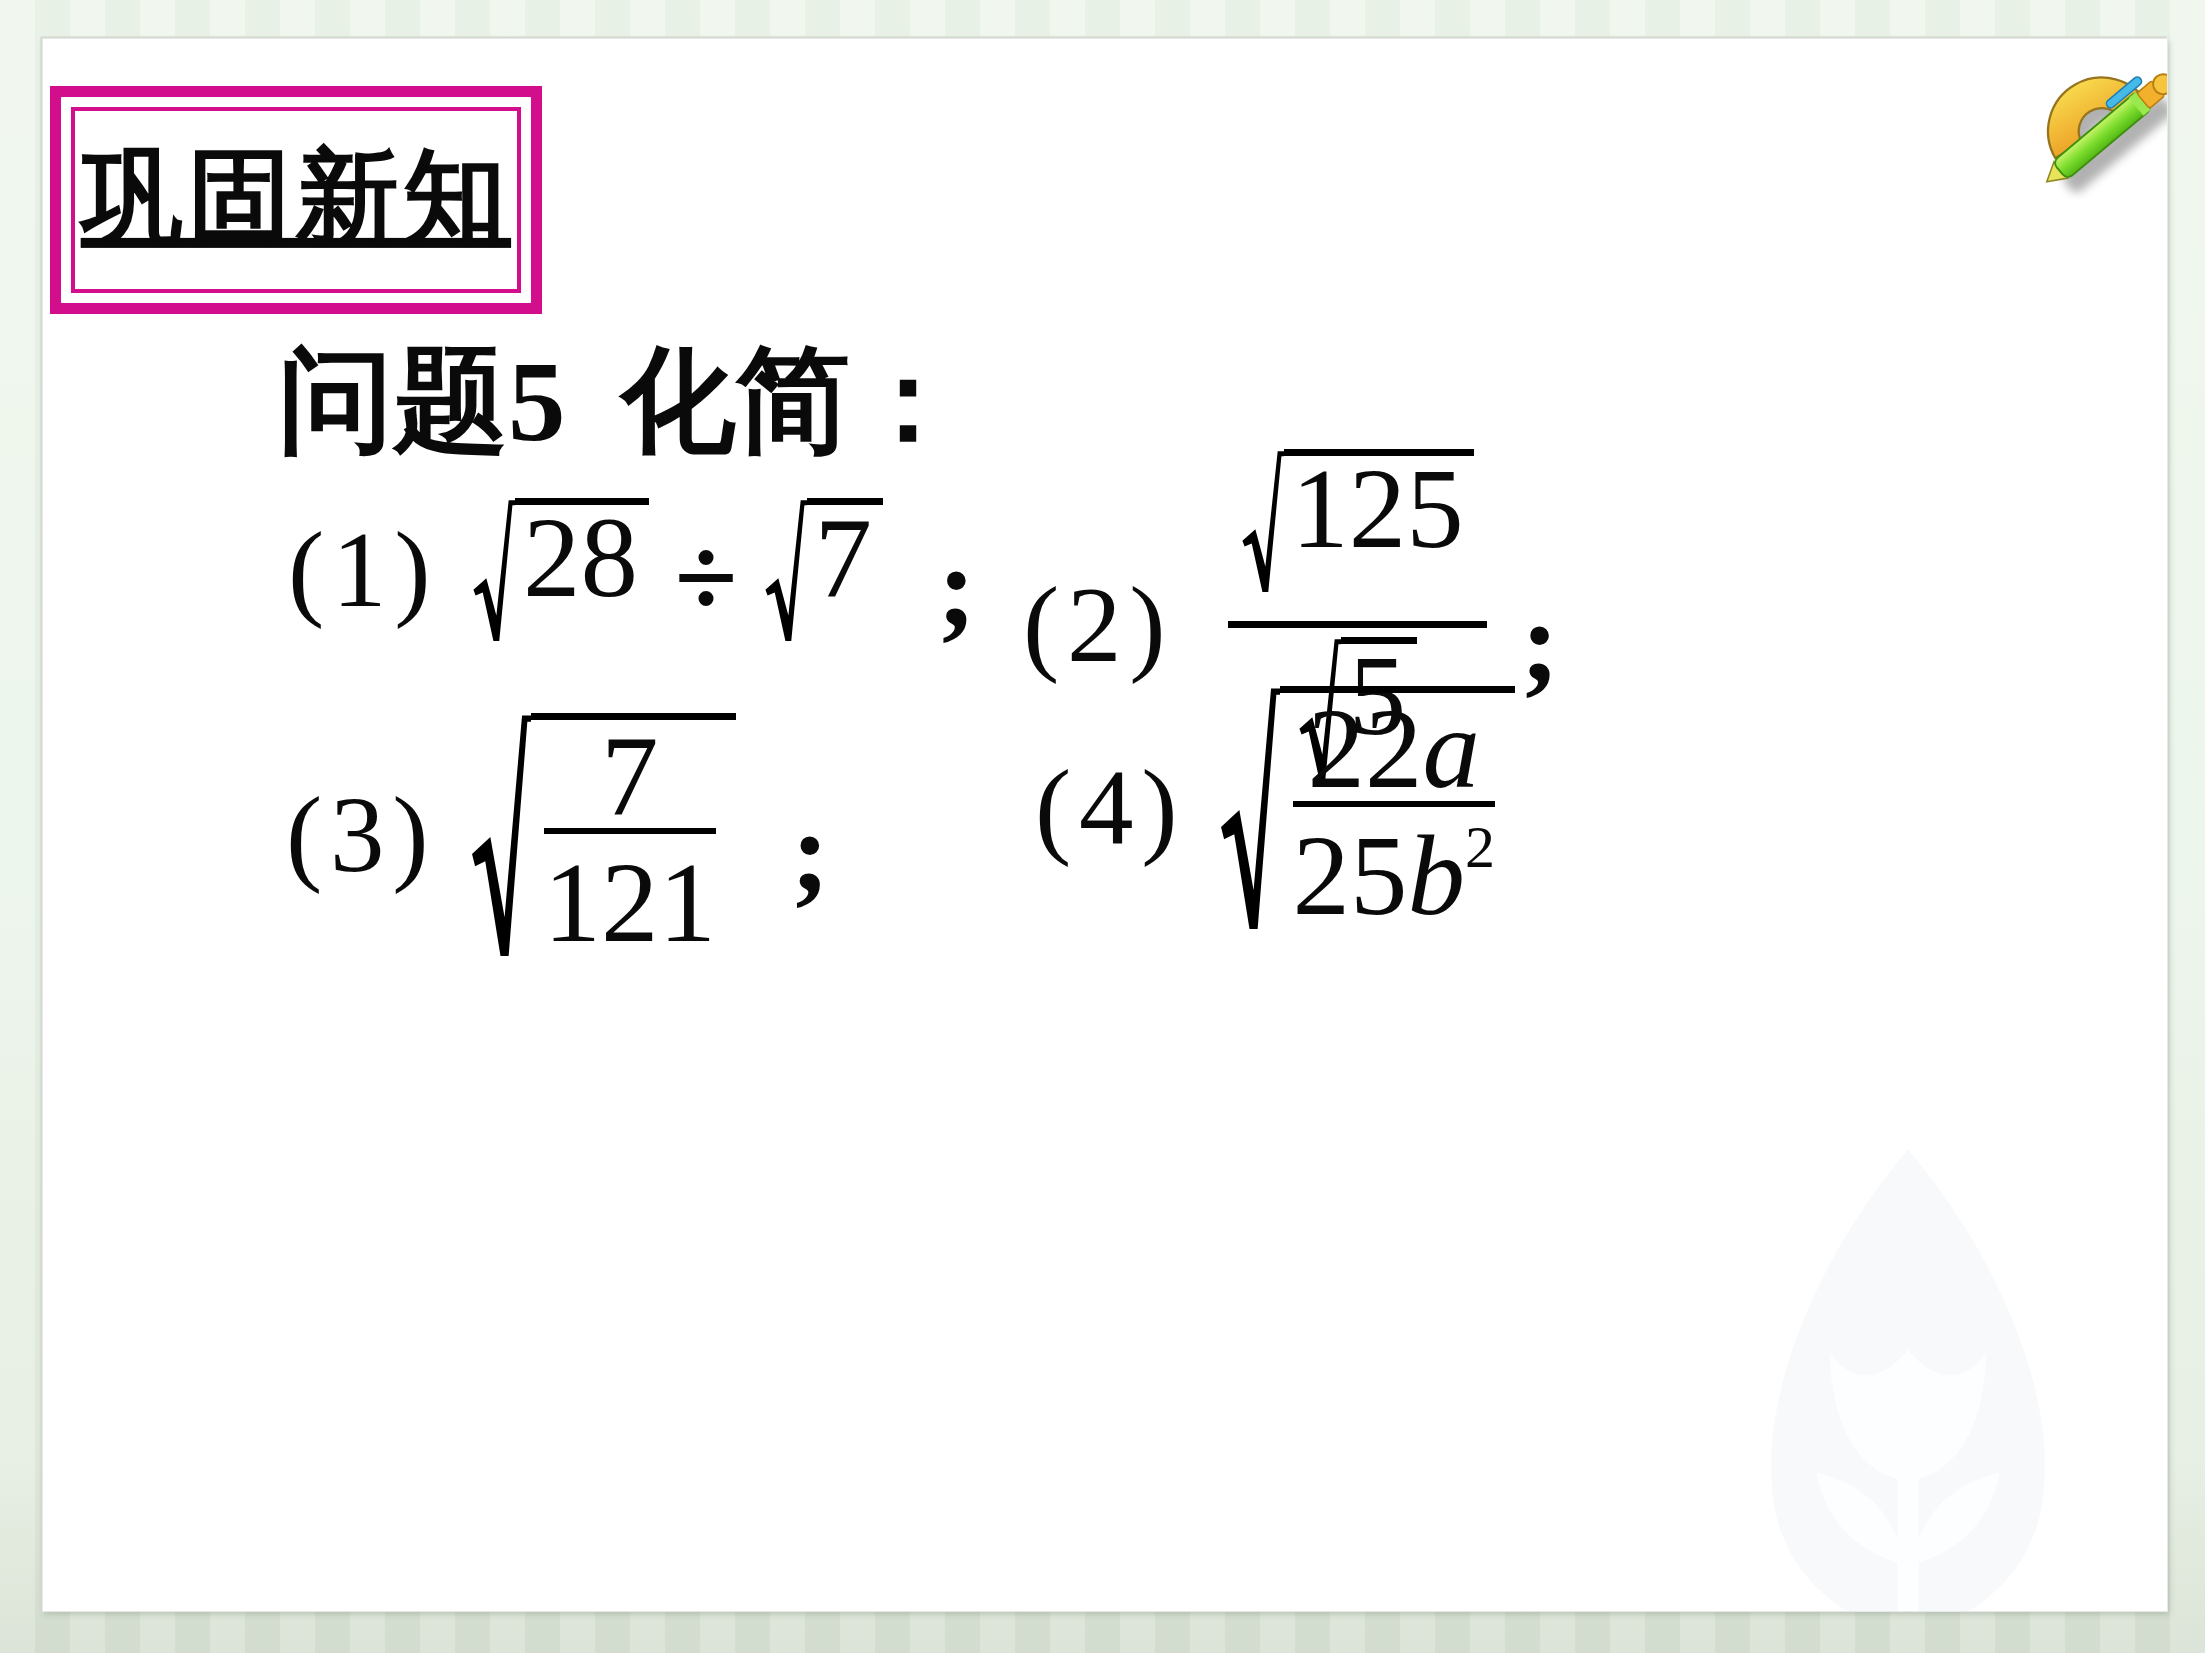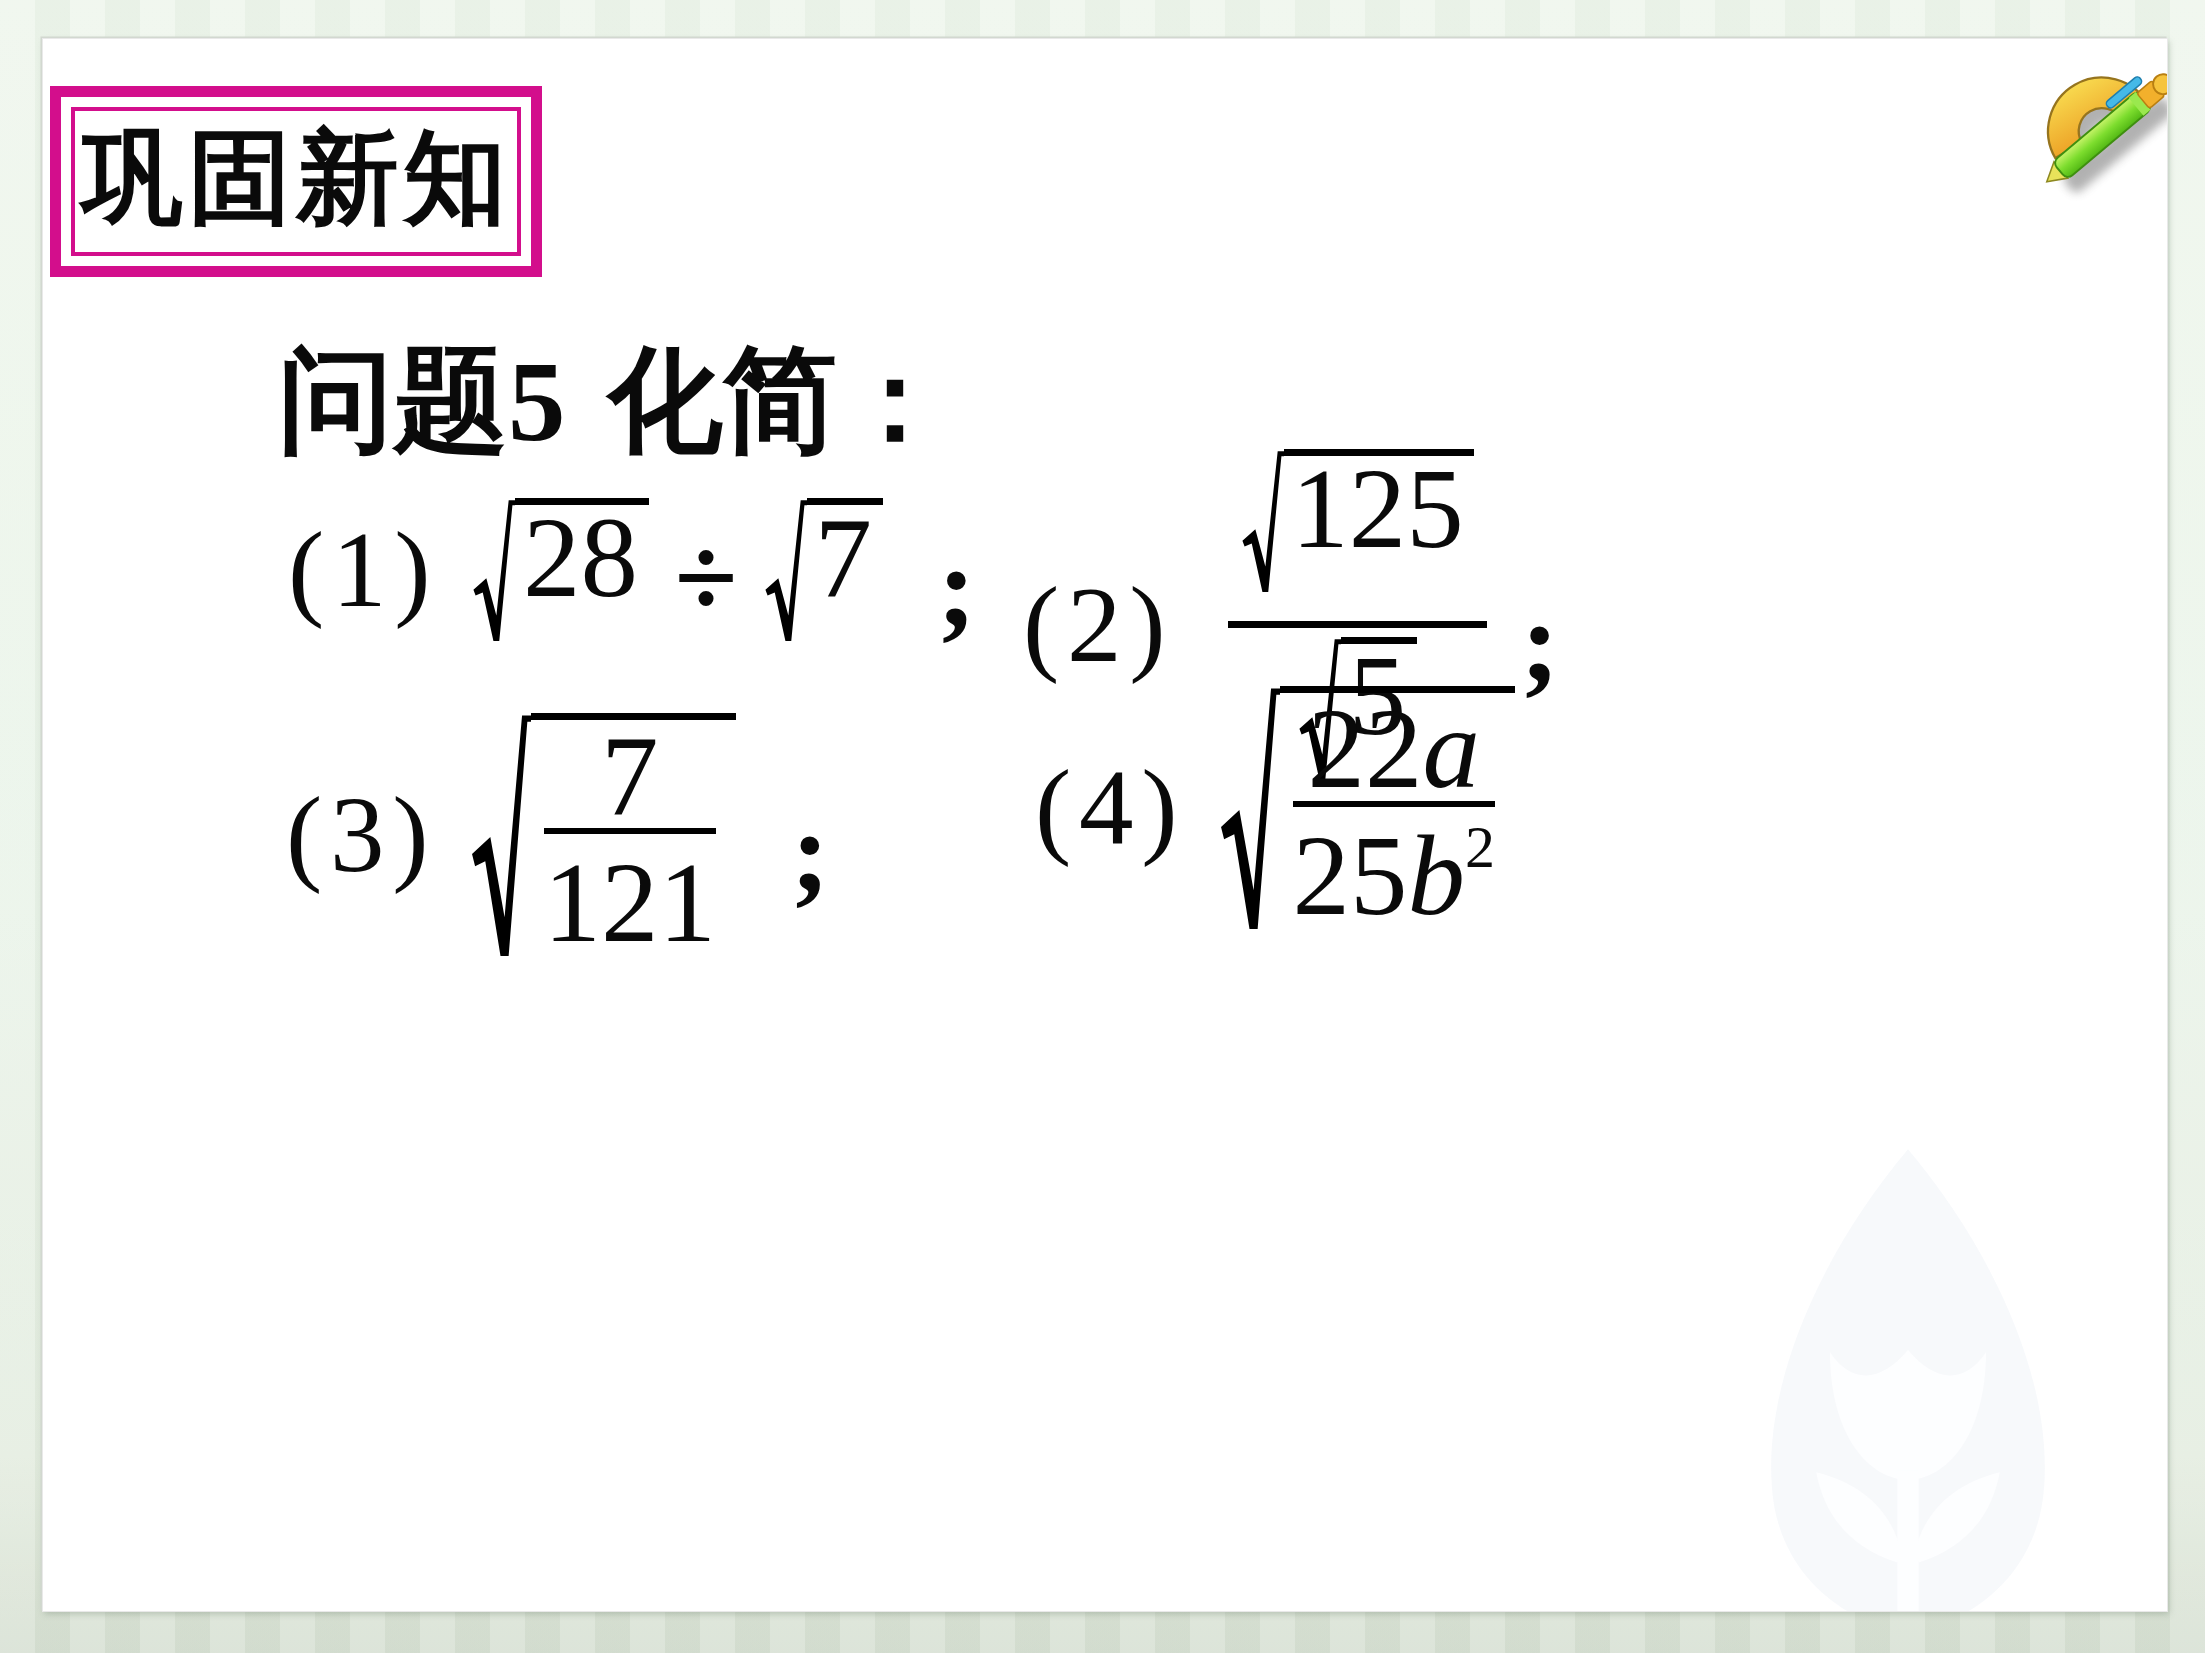--- a/index.html
+++ b/index.html
@@ -25,40 +25,41 @@
   }
   .card{
     position:absolute;left:42px;top:38px;width:2126px;height:1574px;
     background:#ffffff;
     border:0.8px solid #e9e9e9;
     box-shadow:-1.5px -1.5px 0 #d2d8d0, 2.3px 3.1px 6.1px rgba(110,130,110,.35);
     overflow:hidden;
   }
   
   .title-box{
-    position:absolute;left:6.9px;top:47px;width:492px;height:191px;
+    position:absolute;left:6.9px;top:47px;width:492px;height:228px;
     border:11.5px solid var(--magenta);
     padding:10px;
     background:#fff;
+    text-decoration:underline;
   }
   .title-inner{
     width:100%;height:100%;
     border:4.6px solid var(--magenta);
     display:flex;align-items:center;justify-content:center;
   }
   .title-text{
     font-size:103px;font-weight:700;letter-spacing:4.6px;line-height:1;
     transform:translateY(-3.1px);
   }
   
   .problem-line{
     position:absolute;left:235px;top:305px;
     font-size:115px;font-weight:700;line-height:1;white-space:nowrap;
   }
-  .problem-line .instr{margin-left:42px;}
+  .problem-line .instr{margin-left:55px;}
   
   .mgroup{
     position:absolute;display:flex;align-items:center;
     font-size:115px;line-height:1;white-space:nowrap;
   }
   .mlabel{font-size:109px;letter-spacing:7.7px;}
   .sqrt{display:inline-flex;align-items:stretch;justify-content:center;}
   .radsign{width:43px;flex:0 0 auto;}
   .radsign.big{width:61px;}
   .radicand{

